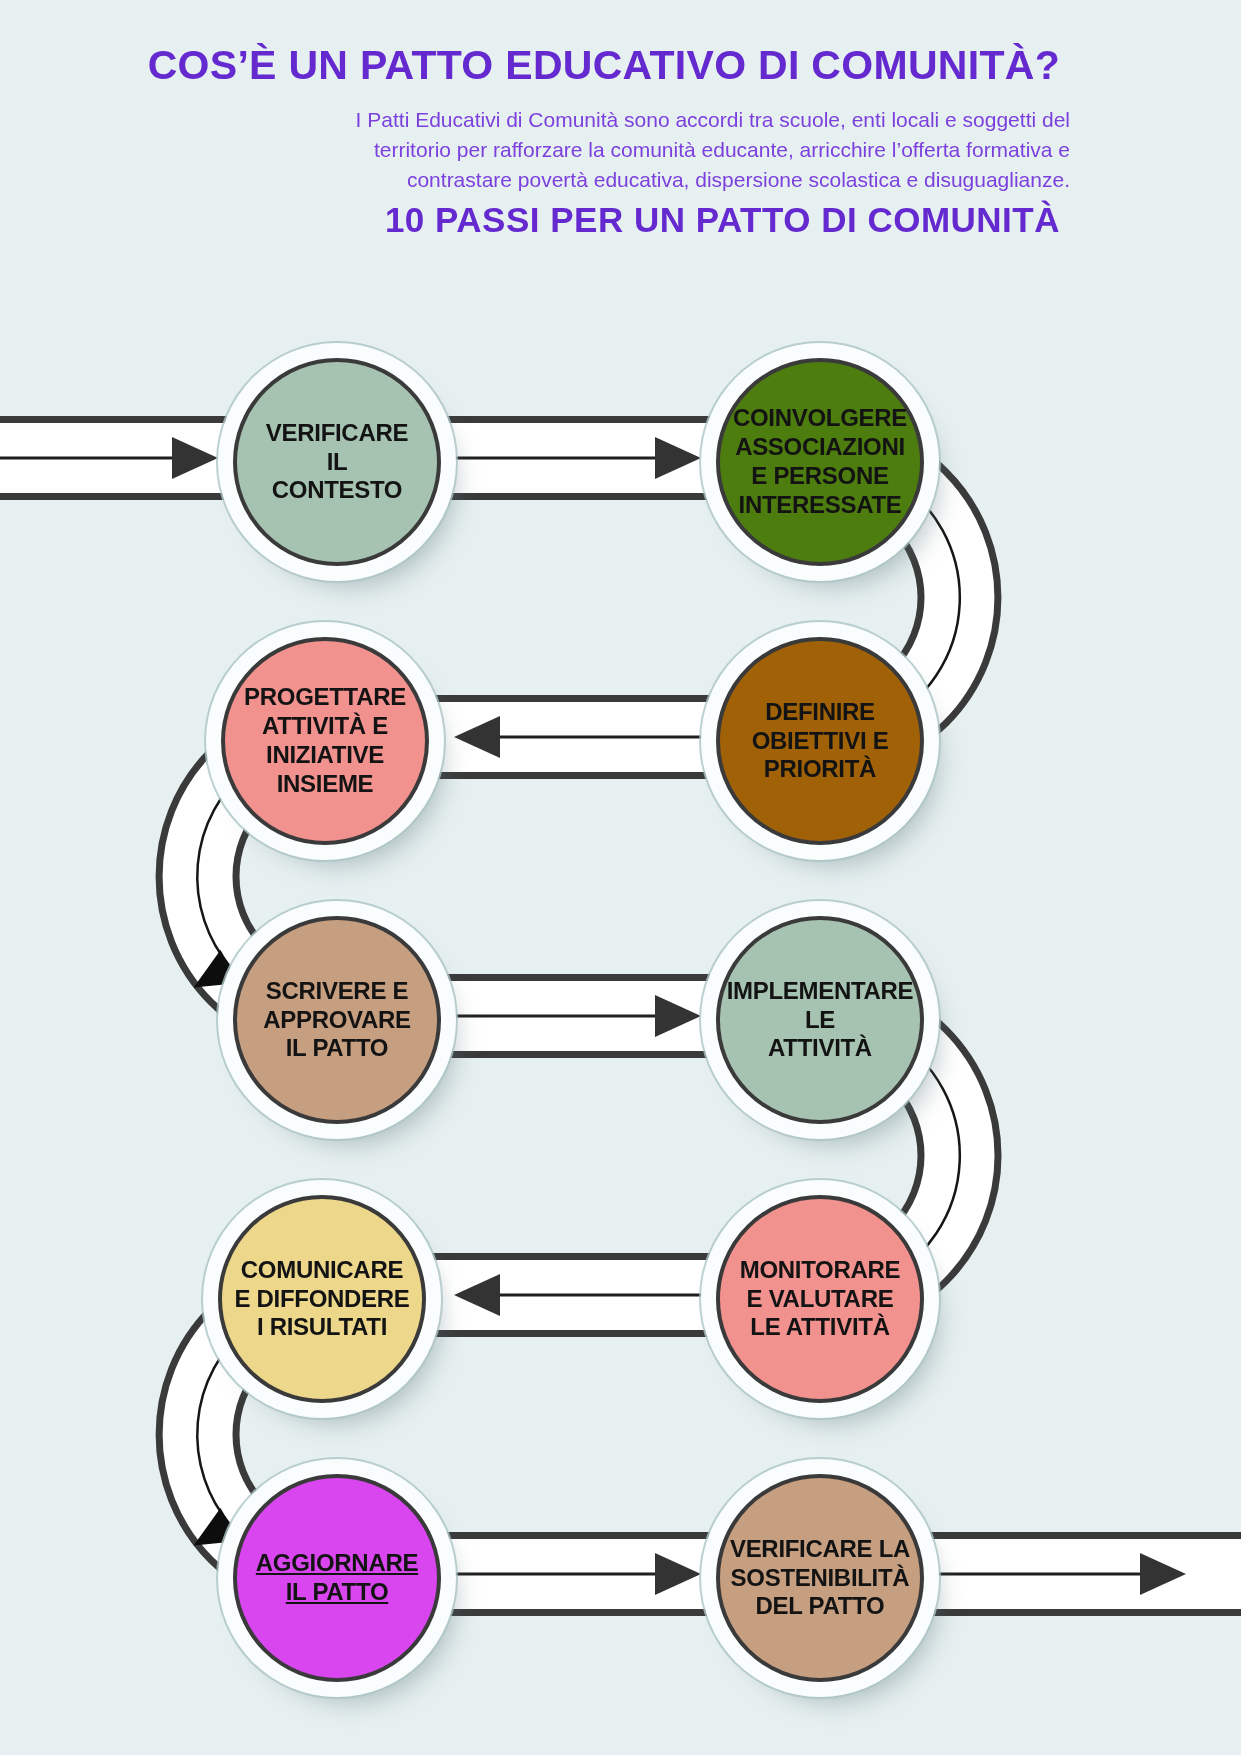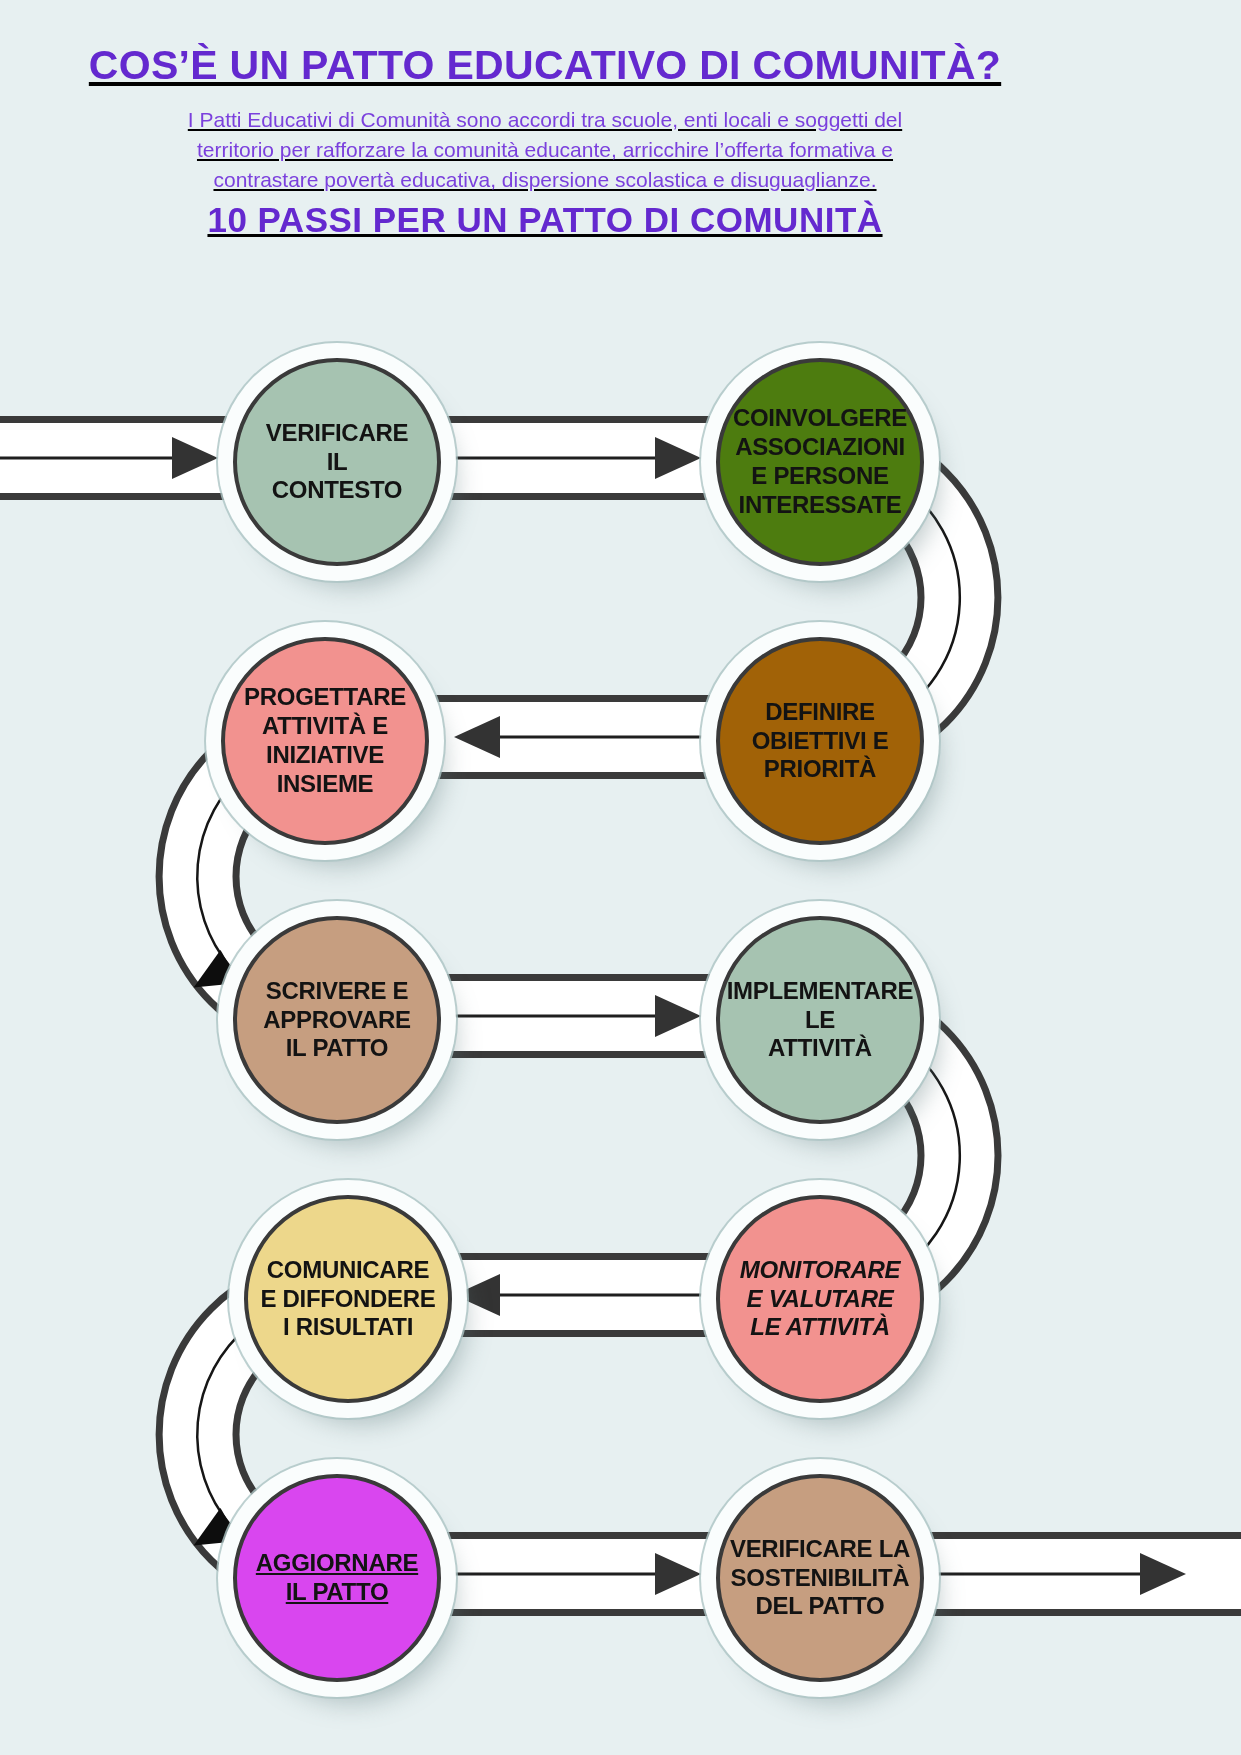--- a/index.html
+++ b/index.html
@@ -1,21 +1,21 @@
 <!DOCTYPE html>
 <html style="--c-background: #e7f0f1; --c-title: #6429cf; --c-intro: #7b40dd; --c-line: #3a3a3a; --c-track: #ffffff; --c-label: #131313; --c-halo: #fafdfd;"><head>
 <meta charset="utf-8">
 <style>
   html,body{margin:0;padding:0;}
   body{
     width:1241px;height:1755px;position:relative;overflow:hidden;
     background:var(--c-background,#e7f0f1);
     font-family:"Liberation Sans", sans-serif;
   }
-  .header{position:absolute;top:0;left:0;width:1090px;text-align:center;z-index:3;text-decoration:underline;}
+  .header{position:absolute;top:0;left:0;width:1090px;text-align:right;z-index:3;}
   .header h1{
     margin:42px 30px 0;font-size:41px;font-weight:bold;letter-spacing:.3px;
     color:var(--c-title,#6429cf);
   }
   .header p{
     margin:16px 20px 0;font-size:21px;line-height:1.44;white-space:pre-line;
     color:var(--c-intro,#7b40dd);
   }
   .header h2{
     margin:4px 30px 0;font-size:35px;font-weight:bold;letter-spacing:.5px;
@@ -145,23 +145,23 @@
 INSIEME</div>
 <div class="step" style="left: 716px; top: 637px; background-color: #a16207;">DEFINIRE
 OBIETTIVI E
 PRIORITÀ</div>
 <div class="step" style="left: 233px; top: 916px; background-color: rgb(198, 158, 128);">SCRIVERE E
 APPROVARE
 IL PATTO</div>
 <div class="step" style="left: 716px; top: 916px; background-color: rgb(166, 195, 177);">IMPLEMENTARE
 LE
 ATTIVITÀ</div>
-<div class="step" style="left: 244px; top: 1195px; background-color: rgb(237, 215, 139);">COMUNICARE
+<div class="step" style="left: 218px; top: 1195px; background-color: rgb(237, 215, 139);">COMUNICARE
 E DIFFONDERE
 I RISULTATI</div>
-<div class="step" style="left: 716px; top: 1195px; background-color: rgb(242, 146, 143); font-style: italic;">MONITORARE
+<div class="step" style="left: 716px; top: 1195px; background-color: rgb(242, 146, 143);">MONITORARE
 E VALUTARE
 LE ATTIVITÀ</div>
 <div class="step" style="left: 233px; top: 1474px; background-color: #d946ef; text-decoration: underline;">AGGIORNARE
 IL PATTO</div>
 <div class="step" style="left: 716px; top: 1474px; background-color: rgb(198, 158, 128);">VERIFICARE LA
 SOSTENIBILITÀ
 DEL PATTO</div>
 
 </body></html>

